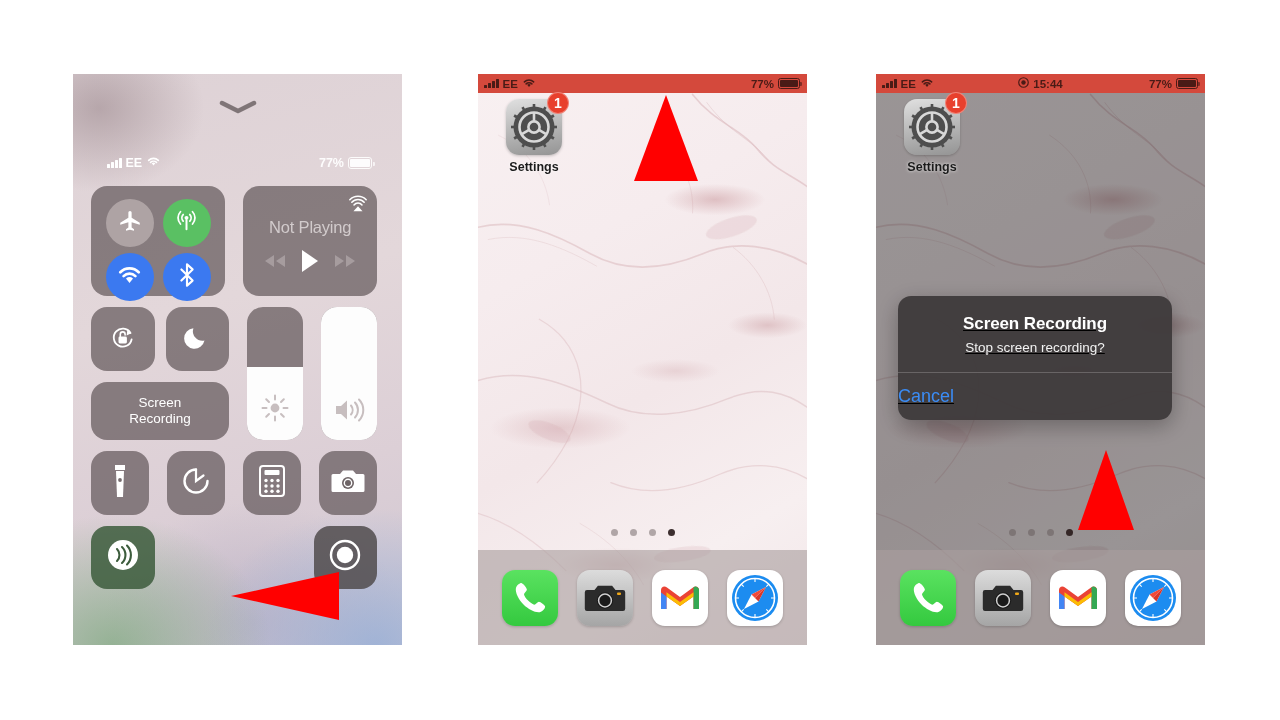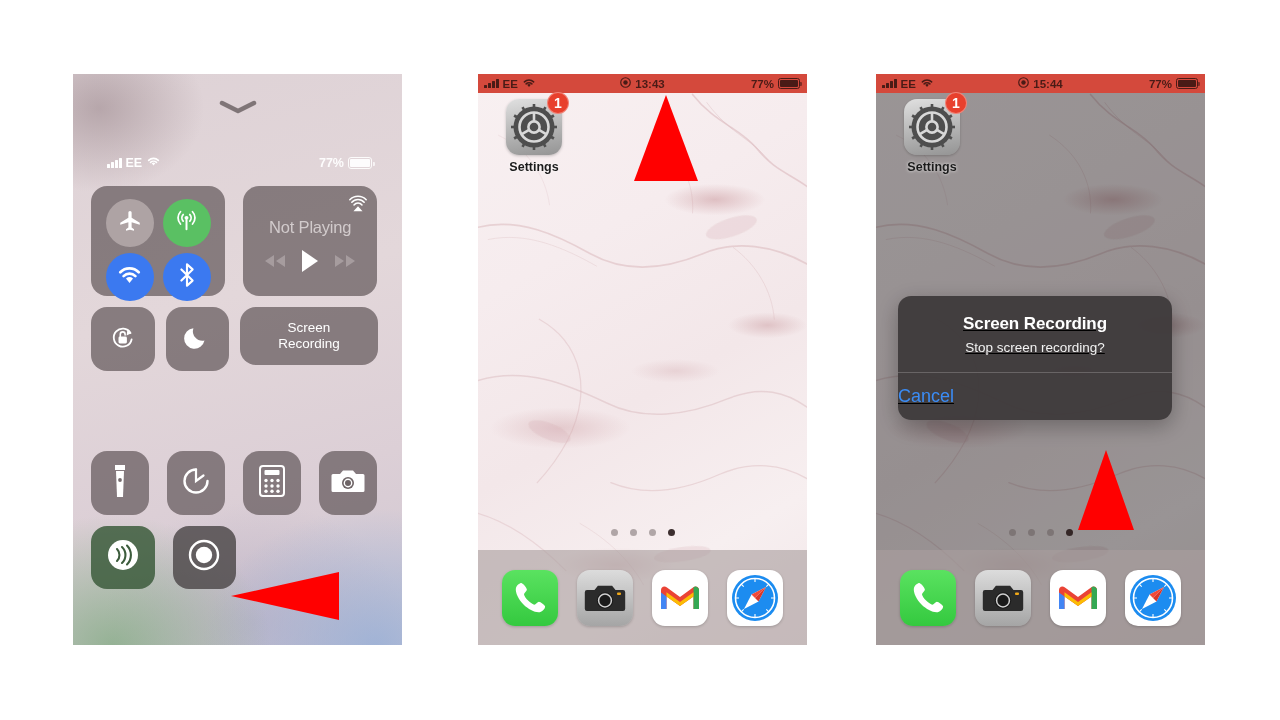--- a/index.html
+++ b/index.html
@@ -104,21 +104,21 @@
     background:#fff; border-radius:1px;
   }
 
   .cc-grid {
     position: absolute;
     left: 18px;
     top: 112px;
     width: 286px;
   }
 
-  .cc-row { display:flex; gap: 18px; margin-bottom: 11px; }
+  .cc-row { display:flex; gap: 18px; margin-bottom: 11px; justify-content: space-between; }
 
   .tile {
     background: rgba(102,92,94,0.74);
     border-radius: 16px;
     position: relative;
     box-sizing: border-box;
   }
   .tile-conn { width: 138px; height: 110px; padding: 13px; display:grid; grid-template-columns:1fr 1fr; grid-template-rows:1fr 1fr; gap:6px; place-items:center; }
   .circ {
     width: 48px; height: 48px;
@@ -418,21 +418,21 @@
               <svg width="22" height="14" viewBox="0 0 22 14" fill="rgba(170,160,162,0.9)">
                   <path d="M1 1 L1 13 L10 7 Z"></path>
                   <path d="M12 1 L12 13 L21 7 Z"></path>
                 </svg>
             </span>
           </div>
         </div>
       </div>
 
       <div class="cc-row">
-        <div style="display:flex;gap:11px;">
+        <div style="display:flex;flex-direction:column;gap:11px;">
           <div style="display:flex;gap:11px;">
             <div class="tile small-tile">
               <span>
                 <svg width="30" height="30" viewBox="0 0 30 30" fill="none" stroke="#fff" stroke-width="1.8">
                   <path d="M22.5 11 A9 9 0 1 0 23.6 17.5" stroke-linecap="round"></path>
                   <path d="M19.5 6.5 L23.3 11.3 L18.6 13.4" fill="#fff" stroke="none"></path>
                   <rect x="10.5" y="14.5" width="8.4" height="7" rx="1.4" fill="#fff" stroke="none"></rect>
                   <path d="M12.3 14.5 L12.3 12.3 A2.4 2.4 0 0 1 17.1 12.3 L17.1 13" stroke="#fff" stroke-width="1.6" stroke-linecap="round"></path>
                 </svg>
               </span>
@@ -587,29 +587,20 @@
             <i></i>
           </span>
         <span>EE</span>
         <span>
           <svg width="14" height="10" viewBox="0 0 14 10">
               <path d="M7 9 L5.2 6.7 A2.8 2.8 0 0 1 8.8 6.7 Z" fill="#4a1b16"></path>
               <path d="M2.4 3.9 A6.6 6.6 0 0 1 11.6 3.9" stroke="#4a1b16" stroke-width="1.6" fill="none" stroke-linecap="round"></path>
               <path d="M4.1 5.9 A4.1 4.1 0 0 1 9.9 5.9" stroke="#4a1b16" stroke-width="1.5" fill="none" stroke-linecap="round"></path>
             </svg>
         </span>
-      </div>
-      <div class="sb-mid">
-        <span>
-          <svg width="11" height="11" viewBox="0 0 12 12">
-              <circle cx="6" cy="6" r="5.2" fill="none" stroke="#4a1b16" stroke-width="1.3"></circle>
-              <circle cx="6" cy="6" r="2.4" fill="#4a1b16"></circle>
-            </svg>
-        </span>
-        <span>13:43</span>
       </div>
       <div class="sb-right">
         <span>77%</span>
         <span class="sb-batt">
             <span class="f"></span>
           </span>
       </div>
     </div>
 
     <div class="app-icon-wrap">

